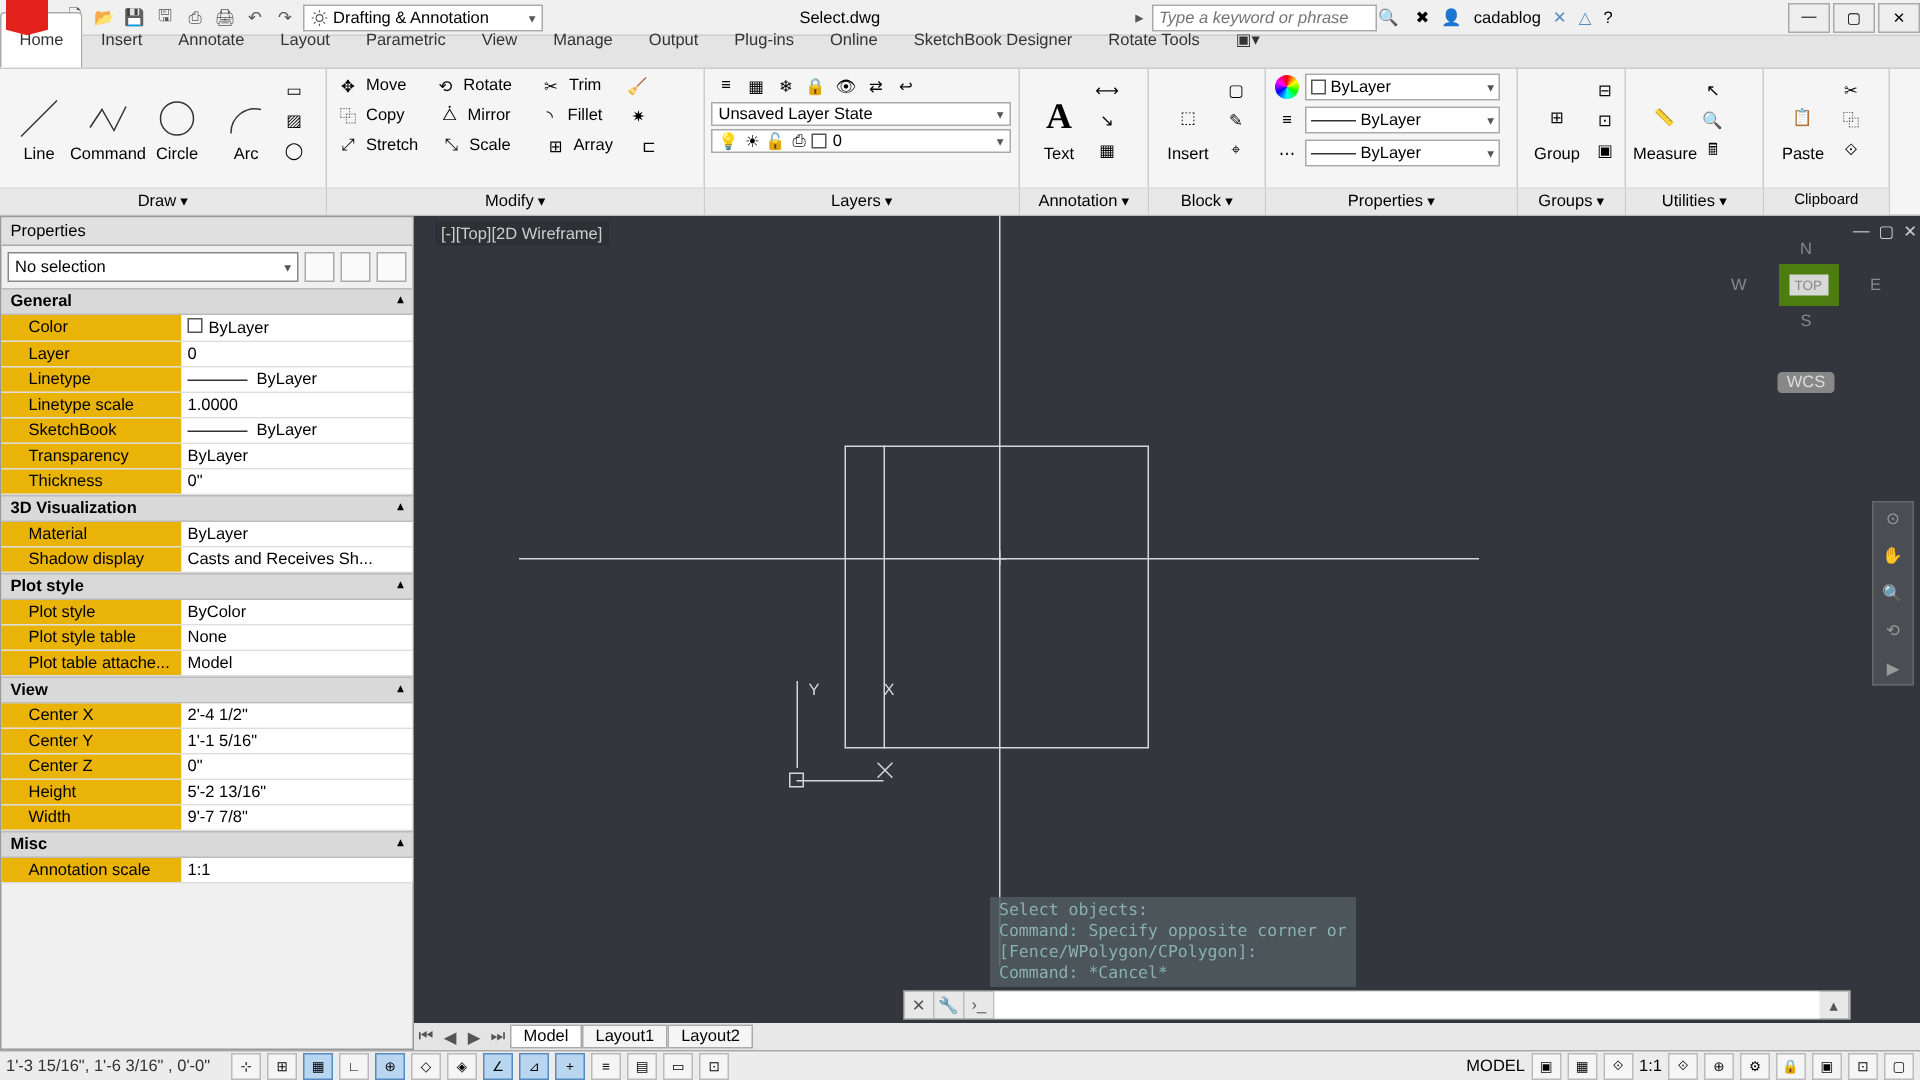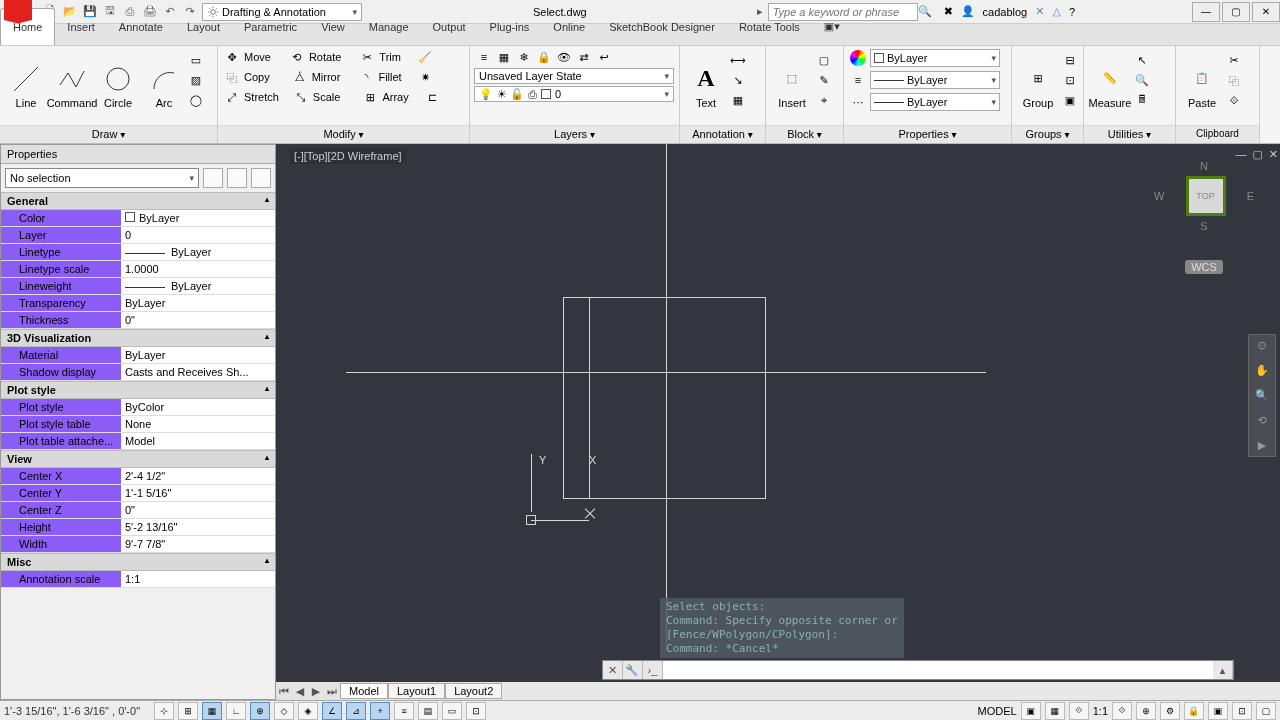--- a/index.html
+++ b/index.html
@@ -39,39 +39,39 @@
 
 
 .prop-palette { position:absolute; left:0; top:144px; width:276px; bottom:20px; background:#f0f0f0; border:1px solid #999; display:flex; flex-direction:column; }
 .prop-title { background:#e0e0e0; padding:3px 6px; border-bottom:1px solid #aaa; font-weight:500; }
 .prop-toolbar { display:flex; padding:4px; gap:4px; align-items:center; }
 .prop-select { flex:1; background:#fff; border:1px solid #888; padding:2px 4px; height:20px; display:flex; align-items:center; }
 .prop-tb-btn { width:20px; height:20px; border:1px solid #aaa; background:#fafafa; }
 .prop-section { background:#d9d9d9; padding:2px 6px; font-weight:bold; display:flex; justify-content:space-between; border-top:1px solid #bbb; border-bottom:1px solid #bbb;text-align:center; }
 .prop-section::after { content:"▴"; font-size:8px; }
 .prop-row { display:flex; border-bottom:1px solid #ddd; }
-.prop-label { width:120px; padding:2px 4px 2px 18px; background:#8b5cf6; }
+.prop-label { width:120px; padding:2px 4px 2px 18px; background:#eab308; }
 .prop-value { flex:1; padding:2px 4px; background:#fff; white-space:nowrap; overflow:hidden; }
 
 
 .canvas-wrap { position:absolute; left:276px; top:144px; right:0; bottom:38px; background:#33373d; }
 .view-label { position:absolute; left:14px; top:4px; color:#ccc; background:rgba(0,0,0,.1); padding:2px 4px; }
 .doc-win-ctrl { position:absolute; right:2px; top:4px; display:flex; gap:6px; color:#ccc; }
 .drawing { position:absolute; inset:0; }
 .rect-main { position:absolute; border:1px solid #d6d6d6; }
 .hline { position:absolute; height:1px; background:#d6d6d6; }
 .vline { position:absolute; width:1px; background:#d6d6d6; }
 .cursor-cross { position:absolute; width:10px; height:10px; transform:translate(-50%,-50%); }
 .cursor-cross::before,.cursor-cross::after { content:""; position:absolute; background:#d6d6d6; }
 .cursor-cross::before { width:10px; height:1px; top:5px; }
 .cursor-cross::after { width:1px; height:10px; left:5px; }
 .ucs { position:absolute; left:255px; top:310px; color:#d6d6d6; font-size:10px; }
 .ucs-box { width:10px; height:10px; border:1px solid #d6d6d6; }
 .viewcube { position:absolute; right:26px; top:16px; width:100px; text-align:center; color:#888; }
-.cube { width:40px; height:40px; background:#d8d8d8; border:3px solid #4d7c0f; margin:4px auto; display:flex; align-items:center; justify-content:center; font-size:9px; }
+.cube { width:40px; height:28px; background:#d8d8d8; border:7px solid #4d7c0f; margin:4px auto; display:flex; align-items:center; justify-content:center; font-size:9px; }
 .navbar { position:absolute; right:4px; top:190px; width:28px; background:#4a4e54; border:1px solid #666; padding:4px 0; display:flex; flex-direction:column; align-items:center; gap:12px; color:#999; }
 .cmd-hist { position:absolute; left:384px; bottom:24px; color:#8ab0b0; font-family:Consolas,monospace; background:rgba(80,90,95,.85); padding:2px 6px; line-height:14px; white-space:pre; }
 .cmd-bar { position:absolute; left:326px; right:46px; bottom:2px; height:20px; display:flex; align-items:center; background:#e8e8e8; border:1px solid #888; }
 .cmd-bar .icon-btn { width:20px; height:18px; display:flex; align-items:center; justify-content:center; color:#555; border-right:1px solid #bbb; }
 .cmd-input { flex:1; height:18px; border:none; padding:0 4px; background:#fff; }
 .layout-tabs { position:absolute; left:276px; bottom:20px; height:18px; display:flex; align-items:center; background:#e4e4e4; font-size:10px; }
 .lt-nav { width:16px; text-align:center; color:#555; }
 .lt-tab { padding:1px 8px; border:1px solid #aaa; background:#f5f5f5; }
 .lt-tab.active { background:#fff; font-weight:500; }
 
@@ -378,21 +378,21 @@
       </div>
       <div class="prop-row">
         <div class="prop-label">Linetype</div>
         <div class="prop-value"><span style="display:inline-block;width:40px;height:1px;background:#333;vertical-align:middle;margin-right:6px"></span>ByLayer</div>
       </div>
       <div class="prop-row">
         <div class="prop-label">Linetype scale</div>
         <div class="prop-value">1.0000</div>
       </div>
       <div class="prop-row">
-        <div class="prop-label">Lineweight</div>
+        <div class="prop-label">SketchBook</div>
         <div class="prop-value"><span style="display:inline-block;width:40px;height:1px;background:#333;vertical-align:middle;margin-right:6px"></span>ByLayer</div>
       </div>
       <div class="prop-row">
         <div class="prop-label">Transparency</div>
         <div class="prop-value">ByLayer</div>
       </div>
       <div class="prop-row">
         <div class="prop-label">Thickness</div>
         <div class="prop-value">0"</div>
       </div>

